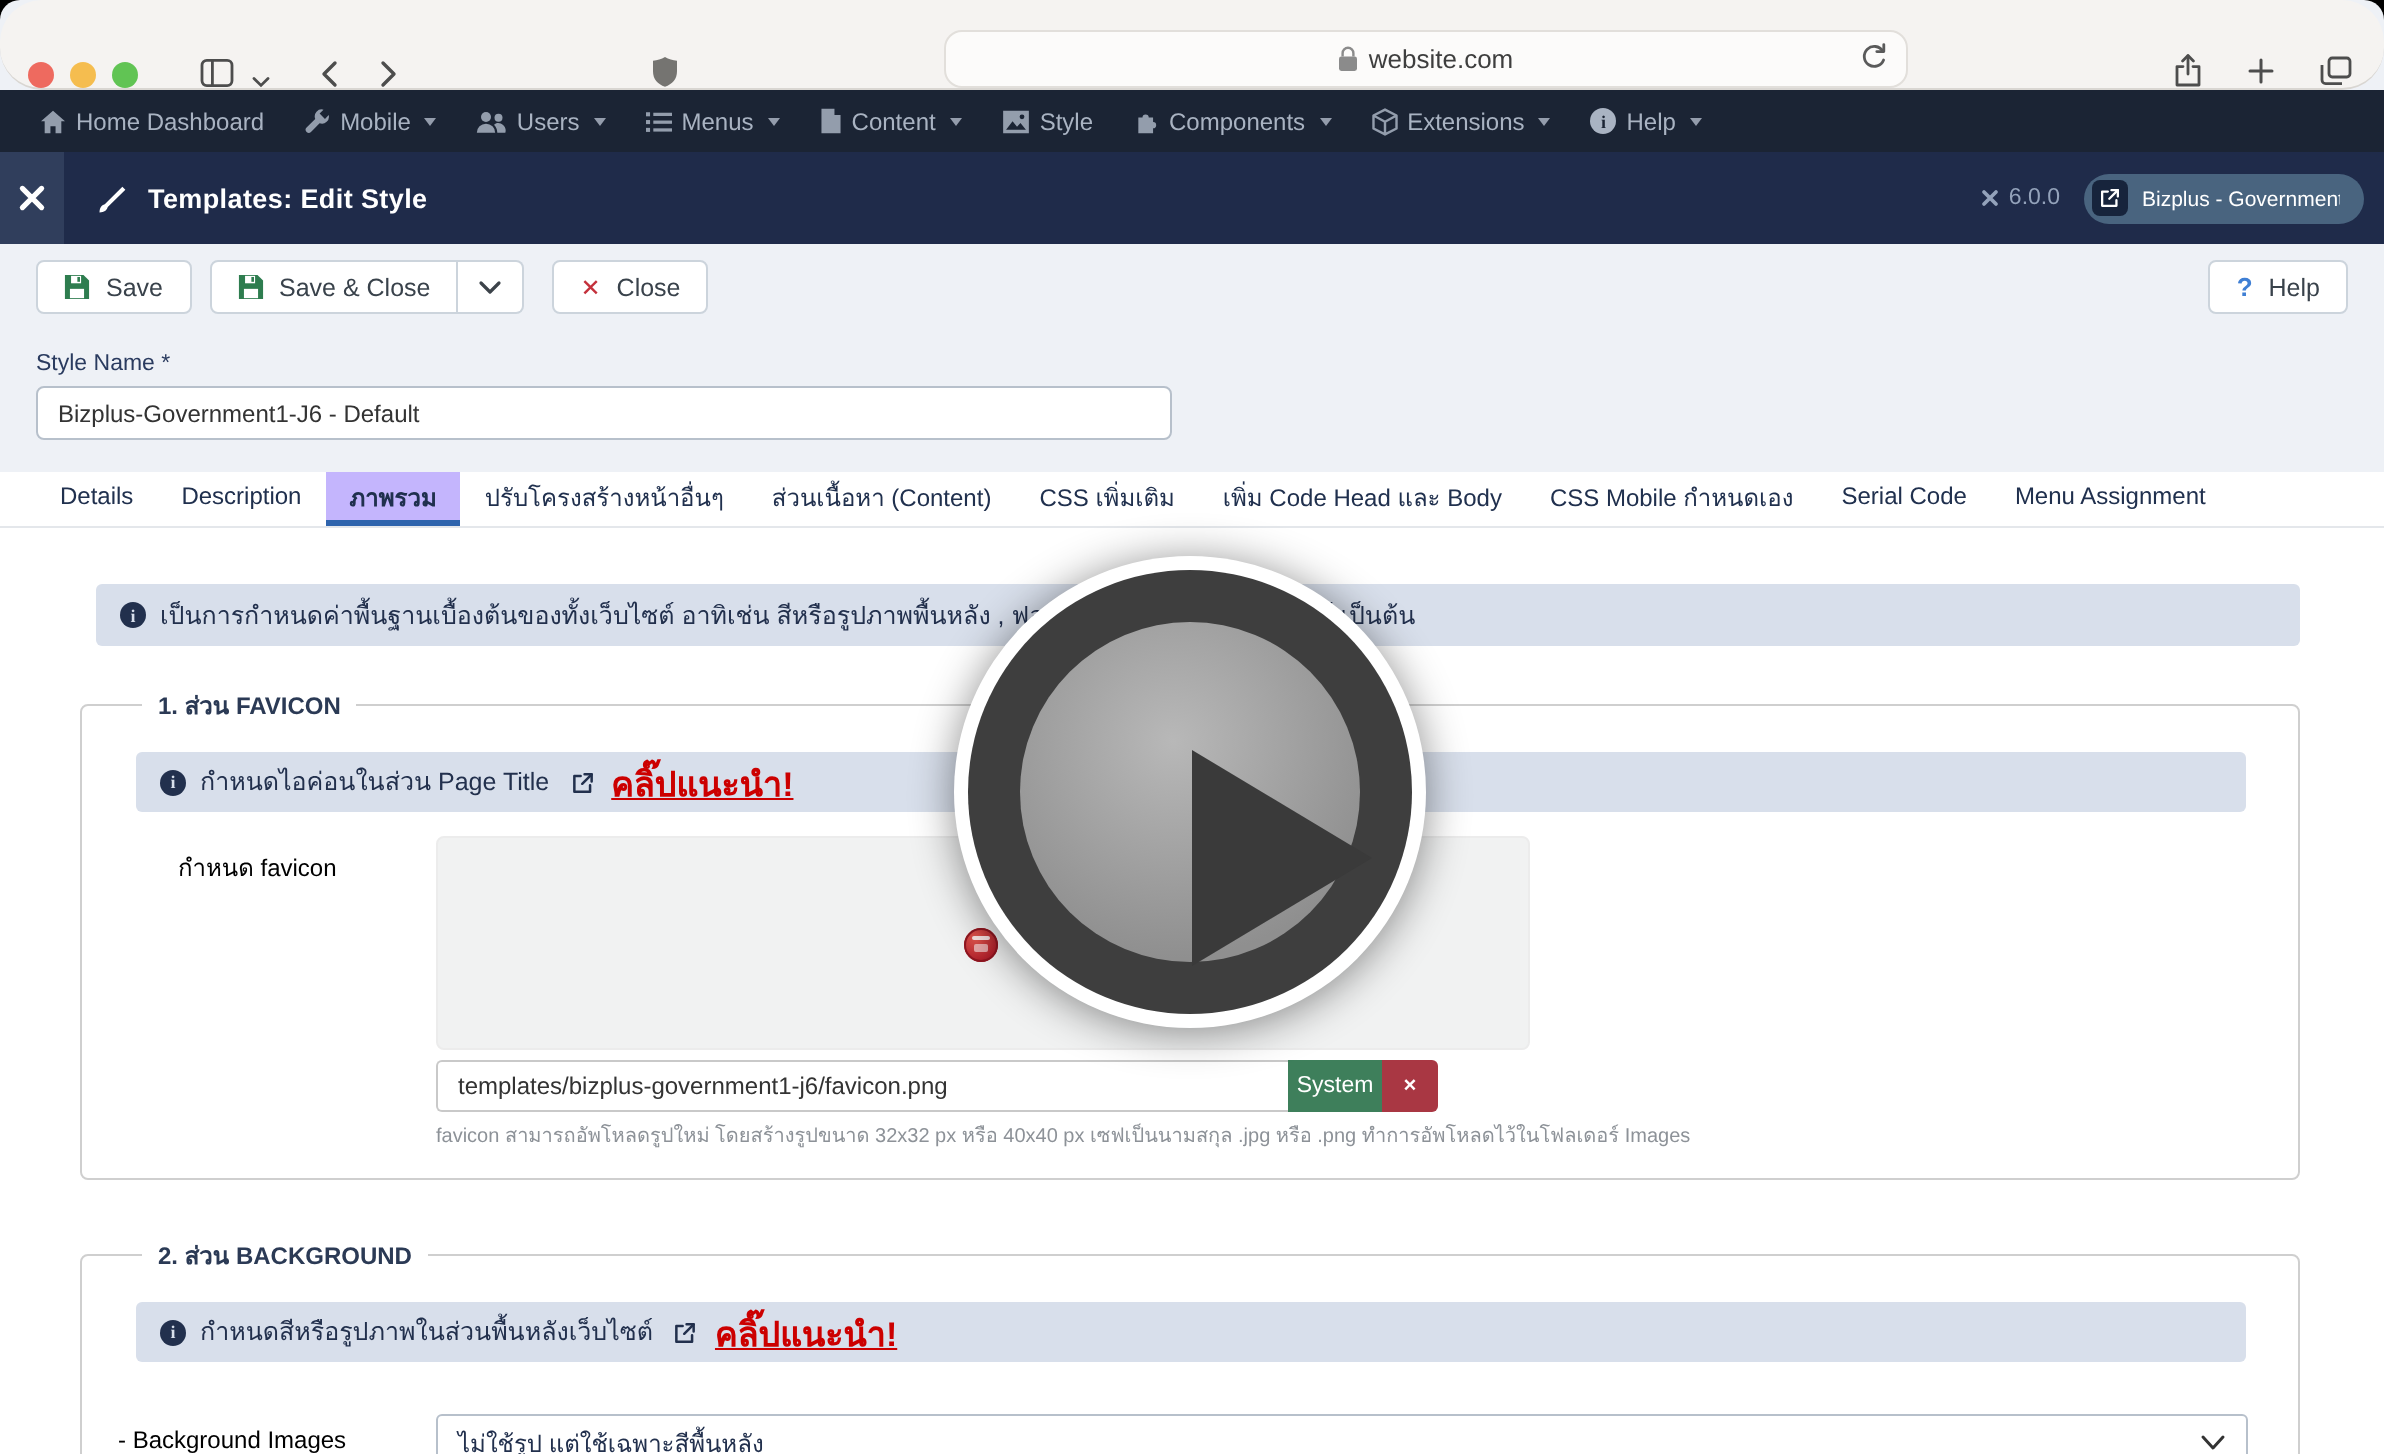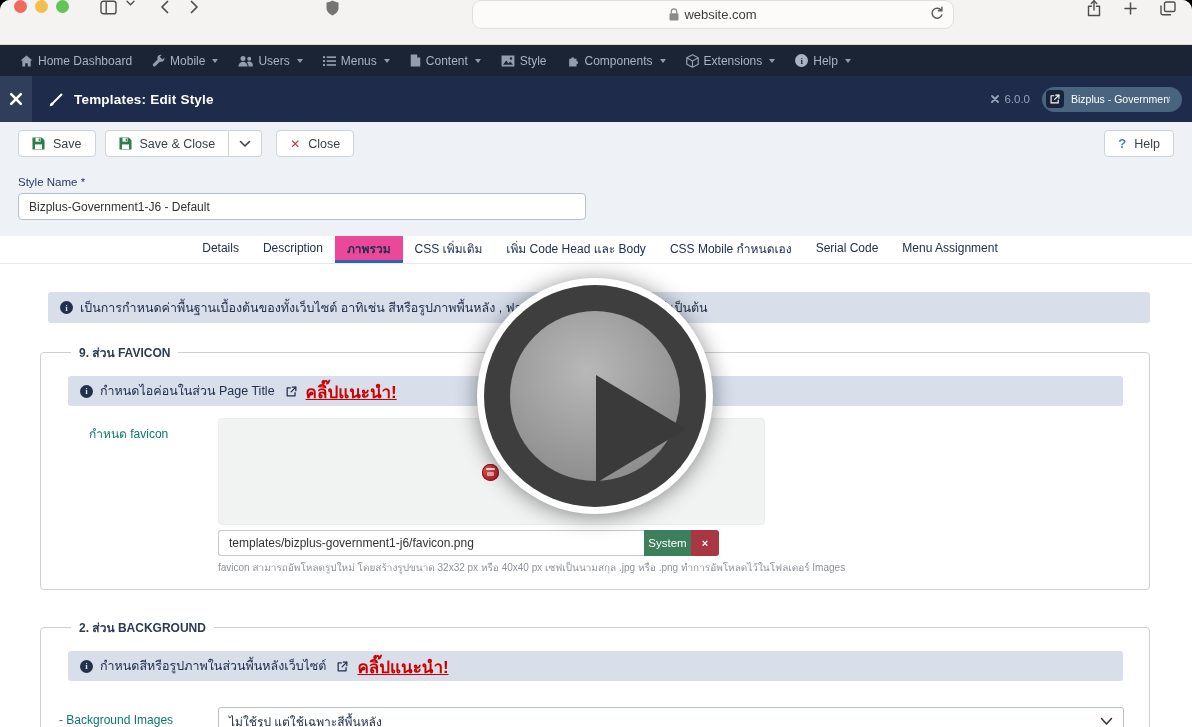--- a/index.html
+++ b/index.html
@@ -1,20 +1,20 @@
 <!DOCTYPE html>
 <html lang="en"><head>
 <meta charset="utf-8">
 <style>
   * { margin:0; padding:0; box-sizing:border-box; }
   html,body { width:1192px; height:727px; background:#000; font-family:"Liberation Sans","DejaVu Sans",sans-serif; }
   .window { position:relative; width:1192px; height:727px; border-radius:10px 10px 0 0; overflow:hidden; background:#eef1f6; }
 
   
-  .browser-bar { height:45px; background:#f5f3f1; border-bottom:1px solid #d9d6d2; display:flex; align-items:flex-start; padding:0 14px; }
+  .browser-bar { height:45px; background:#f5f3f1; border-bottom:1px solid #d9d6d2; display:flex; align-items:flex-end; padding:0 14px;border-radius:21px; }
   .traffic { display:flex; gap:8px; margin-right:22px; }
   .light { width:13px; height:13px; border-radius:50%; }
   .light.red { background:#ee6a5f; } .light.yellow { background:#f5bd4f; } .light.green { background:#61c454; }
   .chrome-ico { color:#4d4d4d; display:inline-flex; align-items:center; justify-content:center; margin:0 9px; }
   .chrome-ico svg { display:block; }
   .url-bar { flex:0 0 482px; height:29px; margin:0 auto; background:#fcfbfa; border:1px solid #e2dfdb; border-radius:9px; display:flex; align-items:center; justify-content:center; position:relative; color:#3e3e3e; font-size:13px; }
   .url-bar .reload { position:absolute; right:9px; top:5px; color:#5a5a5a; }
   .url-lock { margin-right:5px; color:#8b8b8b; display:inline-flex; }
   .right-icons { display:flex; align-items:center; }
 
@@ -46,38 +46,38 @@
   .toolbar .spacer { flex:1; }
   .toolbar .gap-lg { margin-left:14px; }
 
   
   .style-name { padding:12px 18px 0 18px; }
   .style-name label { display:block; font-size:11.5px; color:#2a3b5f; margin-bottom:5px; }
   .style-name input { width:568px; height:27px; border:1px solid #b7c0cb; border-radius:4px; padding:0 10px; font-size:12px; color:#333; background:#fff; font-family:inherit; }
 
   
   .card { background:#fff; margin-top:16px; min-height:500px; }
-  .tabs { display:flex; align-items:stretch; height:28px; border-bottom:1px solid #e4e7eb; padding-left:8px;justify-content:center; }
+  .tabs { display:flex; align-items:stretch; height:28px; border-bottom:1px solid #e4e7eb; padding-left:18px; }
   .tab { display:flex; align-items:center; padding:0 12px; font-size:12px; color:#20304e; cursor:pointer; white-space:nowrap; border-bottom:3px solid transparent; }
-  .tab.active { background:#ec4899; border-bottom-color:#2f64ad; font-weight:bold; }
+  .tab.active { background:#c4b5fd; border-bottom-color:#2f64ad; font-weight:bold; }
   .tab-content { padding:0 42px 30px 40px; position:relative; }
 
   
   .alert { background:#d8dfeb; border-radius:3px; display:flex; align-items:center; gap:7px; font-size:12.5px; color:#22304d; padding:0 12px; height:31px; }
   .alert.intro { margin:28px 0 0 8px; }
   .info-badge { width:13px; height:13px; border-radius:50%; background:#22304d; color:#d8dfeb; font-size:9px; font-weight:bold; font-family:"Liberation Serif",serif; display:inline-flex; align-items:center; justify-content:center; flex:0 0 auto; }
   .ext-ico { display:inline-flex; color:#22304d; margin:0 2px 0 4px; }
   .red-link { color:#c00; font-weight:bold; text-decoration:underline; font-size:17px; }
 
   
   fieldset.section { border:1px solid #cfcfcf; border-radius:4px; margin:20px 0 0 0; padding:2px 18px 14px 18px; }
   fieldset.section legend { font-size:12px; font-weight:bold; color:#2b3a55; padding:0 8px; margin-left:12px; }
   .section .alert { margin:12px 8px 0 9px; height:30px; }
   .field-row { display:flex; margin-top:12px; }
-  .field-row > label { font-size:12px; color:#0f766e; padding-top:6px; }
+  .field-row > label { font-size:12px; color:#000000; padding-top:6px; }
   .field-row.favicon-row > label { width:129px; margin-left:30px; flex:0 0 auto; }
   .field-row.bg-row > label { width:159px; margin-left:0; flex:0 0 auto; }
   .preview-box { width:547px; height:107px; background:#f1f2f2; border:1px solid #ececec; border-radius:4px; position:relative; }
   .favicon-badge { position:absolute; left:263px; top:45px; width:17px; height:17px; border-radius:50%; background:radial-gradient(circle at 35% 30%, #e4584f, #b01f2a 70%); box-shadow:0 0 0 1px #8f1620 inset; }
   .favicon-badge::before { content:""; position:absolute; left:4px; top:4px; width:9px; height:2px; background:rgba(255,255,255,.85); border-radius:1px; }
   .favicon-badge::after { content:""; position:absolute; left:5px; top:8px; width:7px; height:4px; background:rgba(255,255,255,.55); border-radius:1px; }
   .path-row { display:flex; margin-top:5px; }
   .path-row input { width:426px; height:26px; border:1px solid #c9c9c9; border-right:none; border-radius:3px 0 0 3px; padding:0 10px; font-size:12px; color:#333; font-family:inherit; background:#fff; }
   .btn-select { width:47px; height:26px; background:#3e7f5b; color:#fff; border:none; font-size:11.5px; cursor:pointer; font-family:inherit; }
   .btn-clear { width:28px; height:26px; background:#a93743; color:#fff; border:none; border-radius:0 3px 3px 0; font-size:11px; font-weight:bold; cursor:pointer; font-family:inherit; }
@@ -310,36 +310,38 @@
     <div class="style-name">
       <label>Style Name *</label>
       <input type="text" value="Bizplus-Government1-J6 - Default" style="">
     </div>
 
     <div class="card">
       <div class="tabs">
         <span class="tab">Details</span>
         <span class="tab">Description</span>
         <span class="tab active">ภาพรวม</span>
+        <span class="tab">ปรับโครงสร้างหน้าอื่นๆ</span>
+        <span class="tab">ส่วนเนื้อหา (Content)</span>
         <span class="tab">CSS เพิ่มเติม</span>
         <span class="tab">เพิ่ม Code Head และ Body</span>
         <span class="tab">CSS Mobile กำหนดเอง</span>
         <span class="tab">Serial Code</span>
         <span class="tab">Menu Assignment</span>
       </div>
 
       <div class="tab-content">
 
         <div class="alert intro">
           <span class="info-badge">i</span>
           <span>เป็นการกำหนดค่าพื้นฐานเบื้องต้นของทั้งเว็บไซต์ อาทิเช่น สีหรือรูปภาพพื้นหลัง , ฟอนต์ , ขนาดตัวอักษร , สีลิงค์ เป็นต้น</span>
         </div>
 
         <fieldset class="section">
-          <legend>9. ส่วน FAVICON</legend>
+          <legend>1. ส่วน FAVICON</legend>
           <div class="alert">
             <span class="info-badge">i</span>
             <span>กำหนดไอค่อนในส่วน Page Title</span>
             <span class="ext-ico">
               <svg width="11" height="11" viewBox="0 0 14 14" fill="none" stroke="currentColor" stroke-width="1.6" stroke-linecap="round" stroke-linejoin="round">
                   <path d="M5.5 2.5 H1.5 V12.5 H11.5 V8.5"></path>
                   <path d="M8 1.5 H12.5 V6"></path>
                   <path d="M12.5 1.5 L6.5 7.5"></path>
                 </svg>
             </span>

